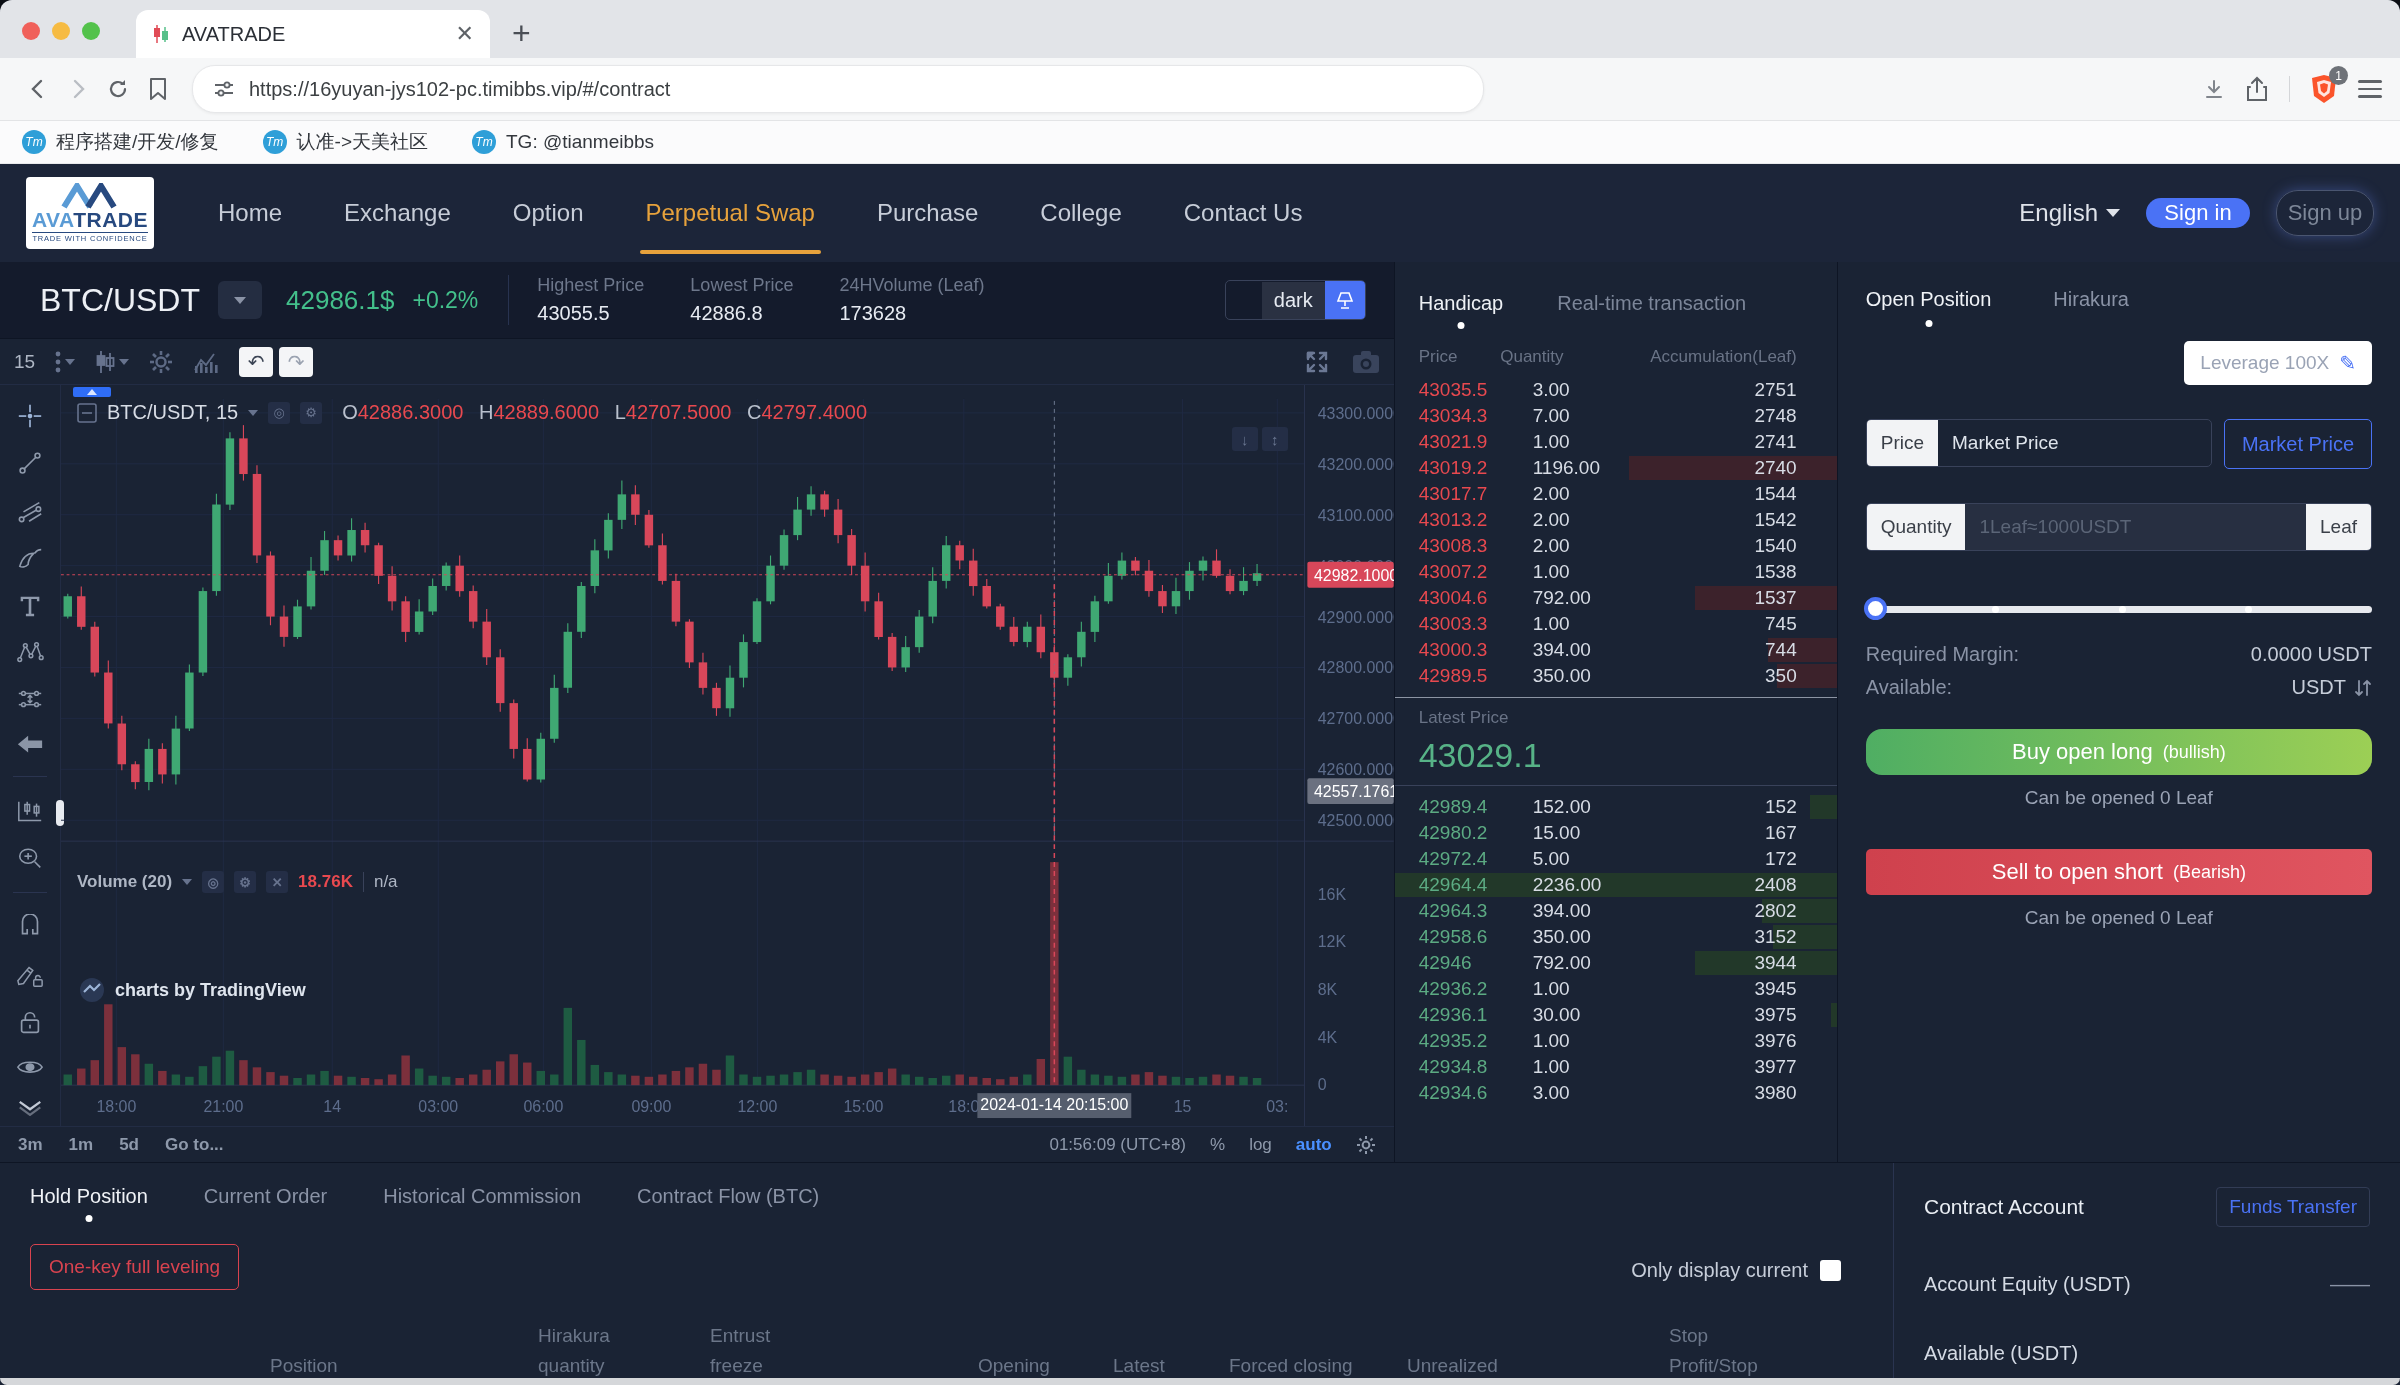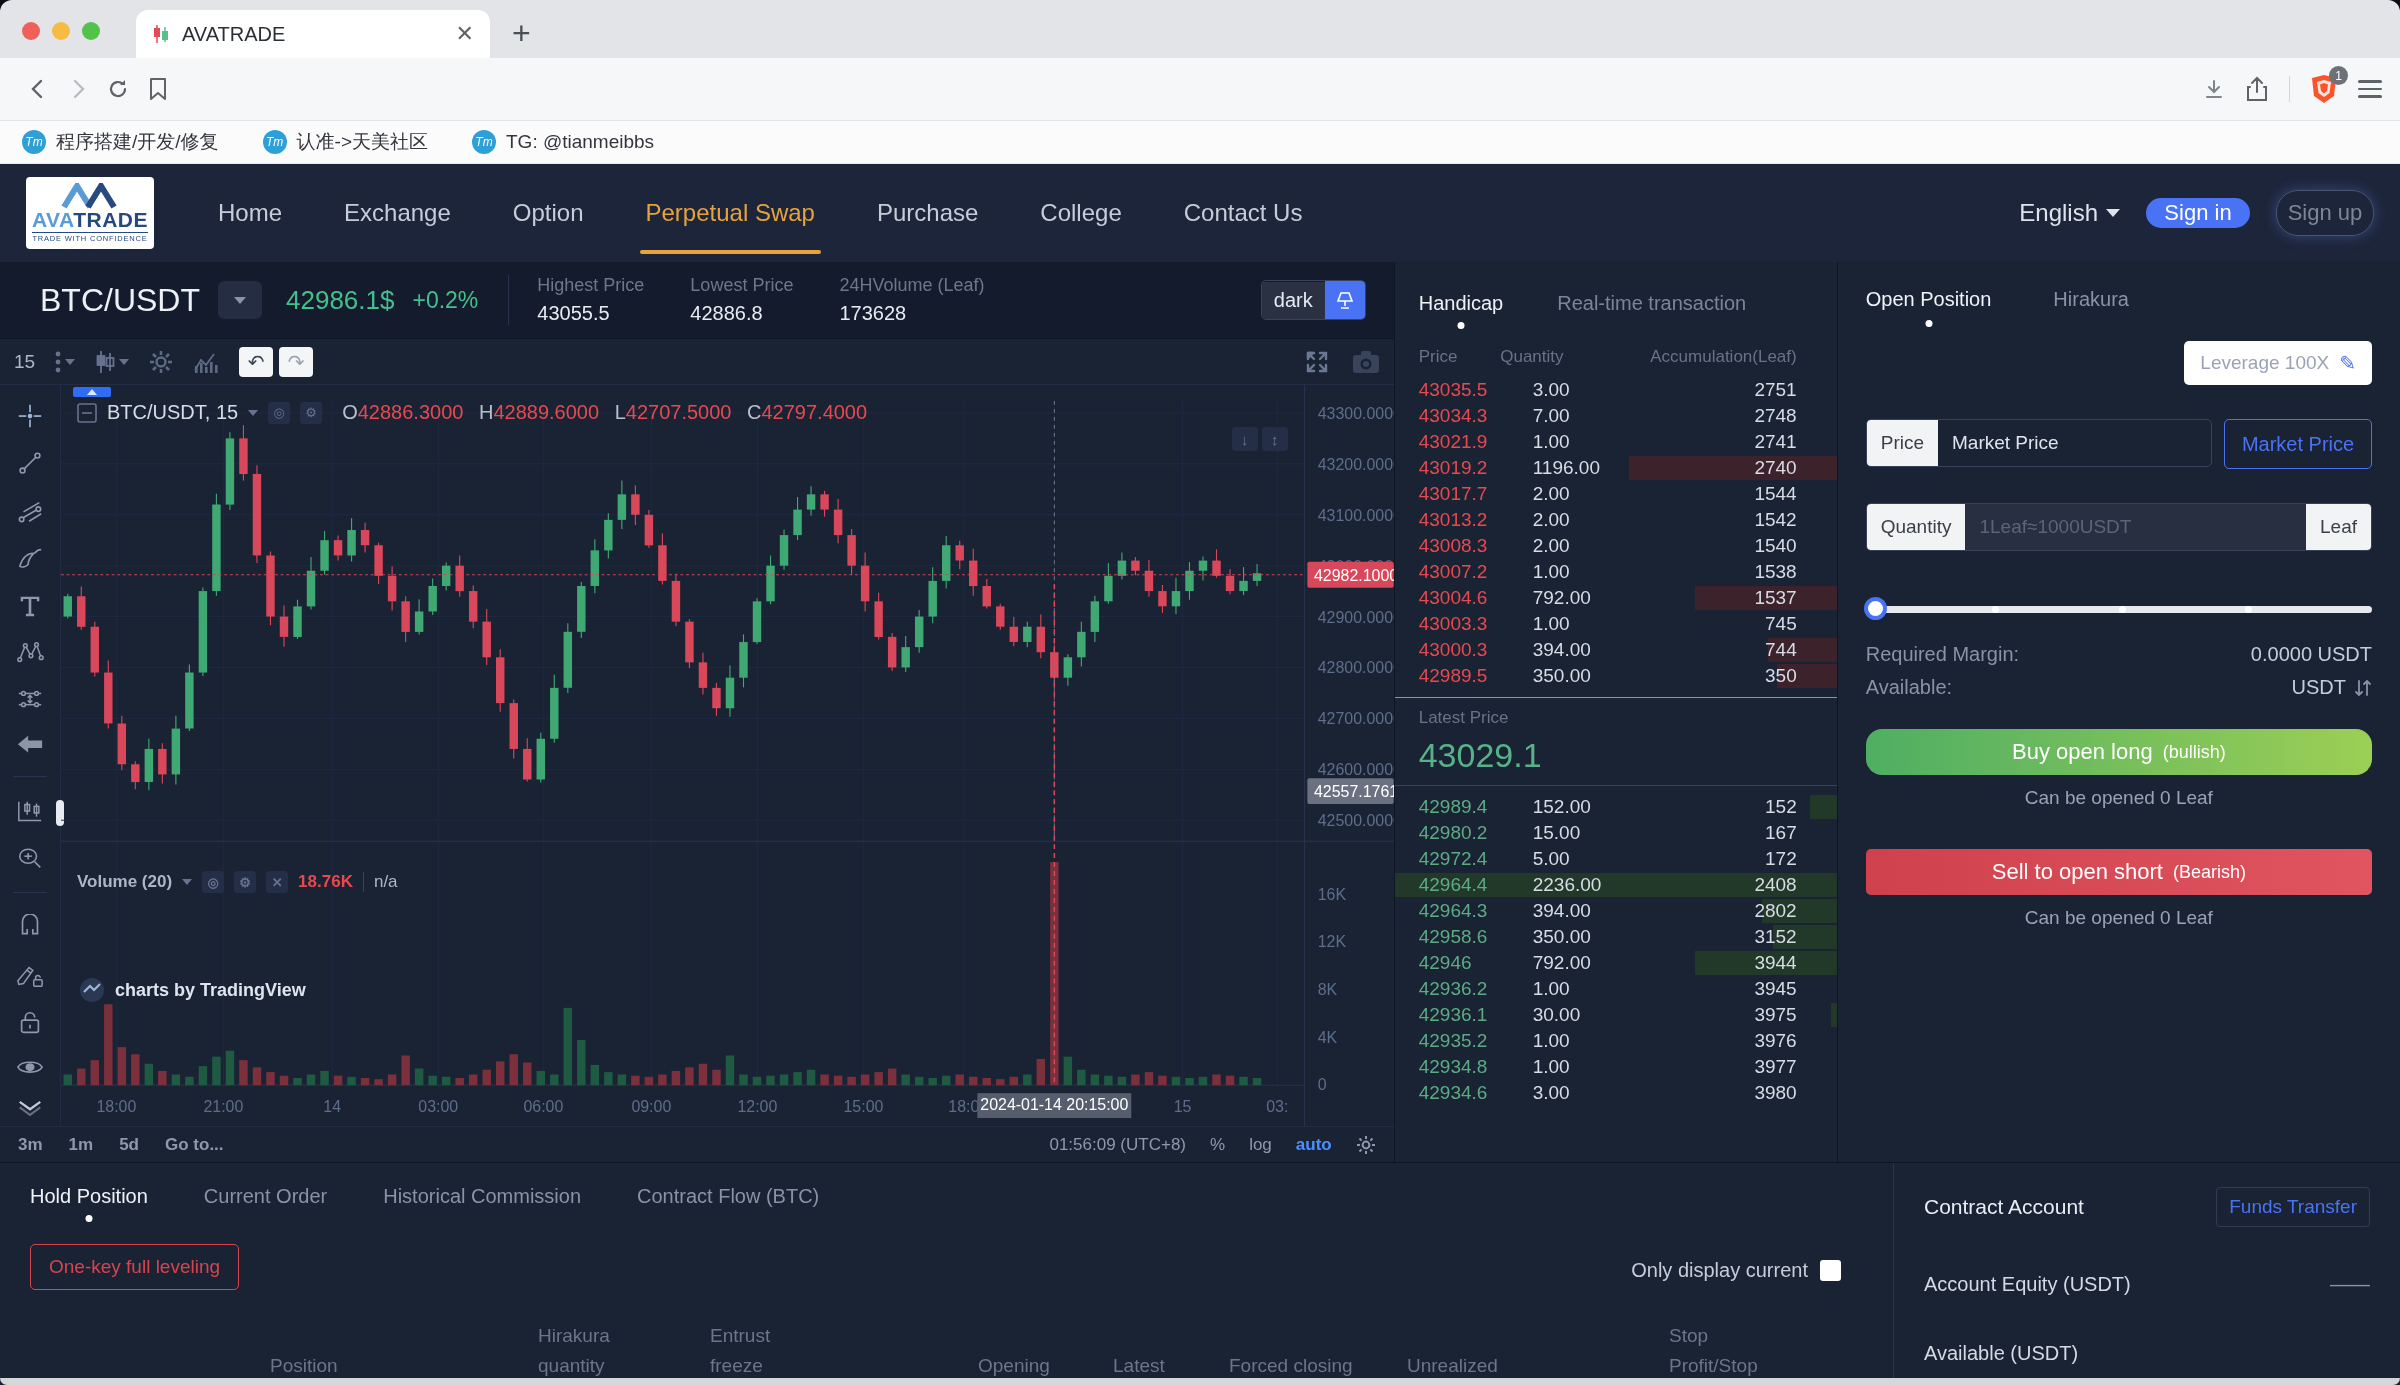--- a/index.html
+++ b/index.html
@@ -59,21 +59,21 @@
   
   .ticker{height:76px;background:#141b2c;display:flex;align-items:center;padding:0 0 0 40px;border-bottom:1px solid #0e1524;}
   .pair{font-size:32px;color:#edf0f5;}
   .pair-dd{width:44px;height:38px;background:#242d41;border-radius:6px;margin-left:18px;display:flex;align-items:center;justify-content:center;}
   .pair-dd .caret{border-top-color:#8a93a6;border-left-width:6px;border-right-width:6px;border-top-width:7px;}
   .tk-price{font-size:26px;color:#43c08b;margin-left:24px;}
   .tk-change{font-size:23px;color:#43c08b;margin-left:18px;}
   .tk-stats{display:flex;gap:46px;margin-left:30px;padding-left:28px;border-left:1px solid #283350;}
   .tk-stat .lb{font-size:18px;color:#6d778b;margin-bottom:6px;}
   .tk-stat .vl{font-size:20px;color:#e7ebf2;}
-  .theme-toggle{margin-left:auto;margin-right:28px;display:flex;align-items:center;border-radius:5px;overflow:hidden;border:1px solid #39425a;}
+  .theme-toggle{margin-left:auto;margin-right:28px;display:flex;align-items:center;border-radius:5px;overflow:hidden;border:1px solid #39425a;padding-left:36px;}
   .theme-toggle .t-lb{font-size:20px;color:#e7ebf2;background:#2a3142;padding:7px 12px;}
   .theme-toggle .t-ic{width:40px;height:38px;background:#4a72f5;display:flex;align-items:center;justify-content:center;}
 
   
   .ct-toolbar{height:45px;display:flex;align-items:center;gap:20px;padding:0 14px 0 14px;border-bottom:1px solid #222c44;}
   .ct-int{font-size:19px;color:#aeb6c4;}
   .ct-ic{color:#67738e;display:flex;align-items:center;gap:4px;}
   .mini-caret{width:0;height:0;border-left:5px solid transparent;border-right:5px solid transparent;border-top:6px solid #67738e;}
   .histbtn{width:34px;height:30px;background:#f4f5f7;border-radius:4px;display:flex;align-items:center;justify-content:center;
     font-size:20px;color:#3c4555;}
@@ -226,20 +226,29 @@
     <div class="navbtn">
       <svg class="ic" width="24" height="24" viewBox="0 0 24 24">
           <path d="M19 12 a7 7 0 1 1 -2.2 -5.1" stroke="#5f6368" stroke-width="2.2" fill="none" stroke-linecap="round"></path>
           <path d="M19 3 v5 h-5" fill="#5f6368"></path>
         </svg>
     </div>
     <div class="navbtn">
       <svg class="ic" width="20" height="24" viewBox="0 0 20 24">
           <path d="M3 2 h14 v20 l-7 -6 l-7 6 z" stroke="#5f6368" stroke-width="2" fill="none" stroke-linejoin="round"></path>
         </svg>
+    </div>
+    <div class="url-pill">
+      <svg class="ic" width="22" height="22" viewBox="0 0 22 22" stroke="#5f6368" stroke-width="1.8" fill="none">
+        <line x1="2" y1="7" x2="20" y2="7"></line>
+          <circle cx="14" cy="7" r="2.6" fill="#f6f7f8"></circle>
+        <line x1="2" y1="15" x2="20" y2="15"></line>
+          <circle cx="8" cy="15" r="2.6" fill="#f6f7f8"></circle>
+      </svg>
+      <span class="url-text">https://16yuyan-jys102-pc.timibbs.vip/#/contract</span>
     </div>
     <div class="chrome-right">
       <svg class="ic" width="22" height="22" viewBox="0 0 22 22" stroke="#80858c" stroke-width="2" fill="none" stroke-linecap="round">
         <path d="M11 3 v10 M6 9 l5 5 l5 -5 M4 19 h14"></path>
       </svg>
       <svg class="ic" width="24" height="26" viewBox="0 0 24 26" stroke="#5f6368" stroke-width="2" fill="none" stroke-linecap="round">
         <path d="M12 16 V3 M7 7 l5 -5 l5 5 M5 11 h-2 v13 h18 v-13 h-2"></path>
       </svg>
       <div class="vsep"></div>
       <div class="shield">

